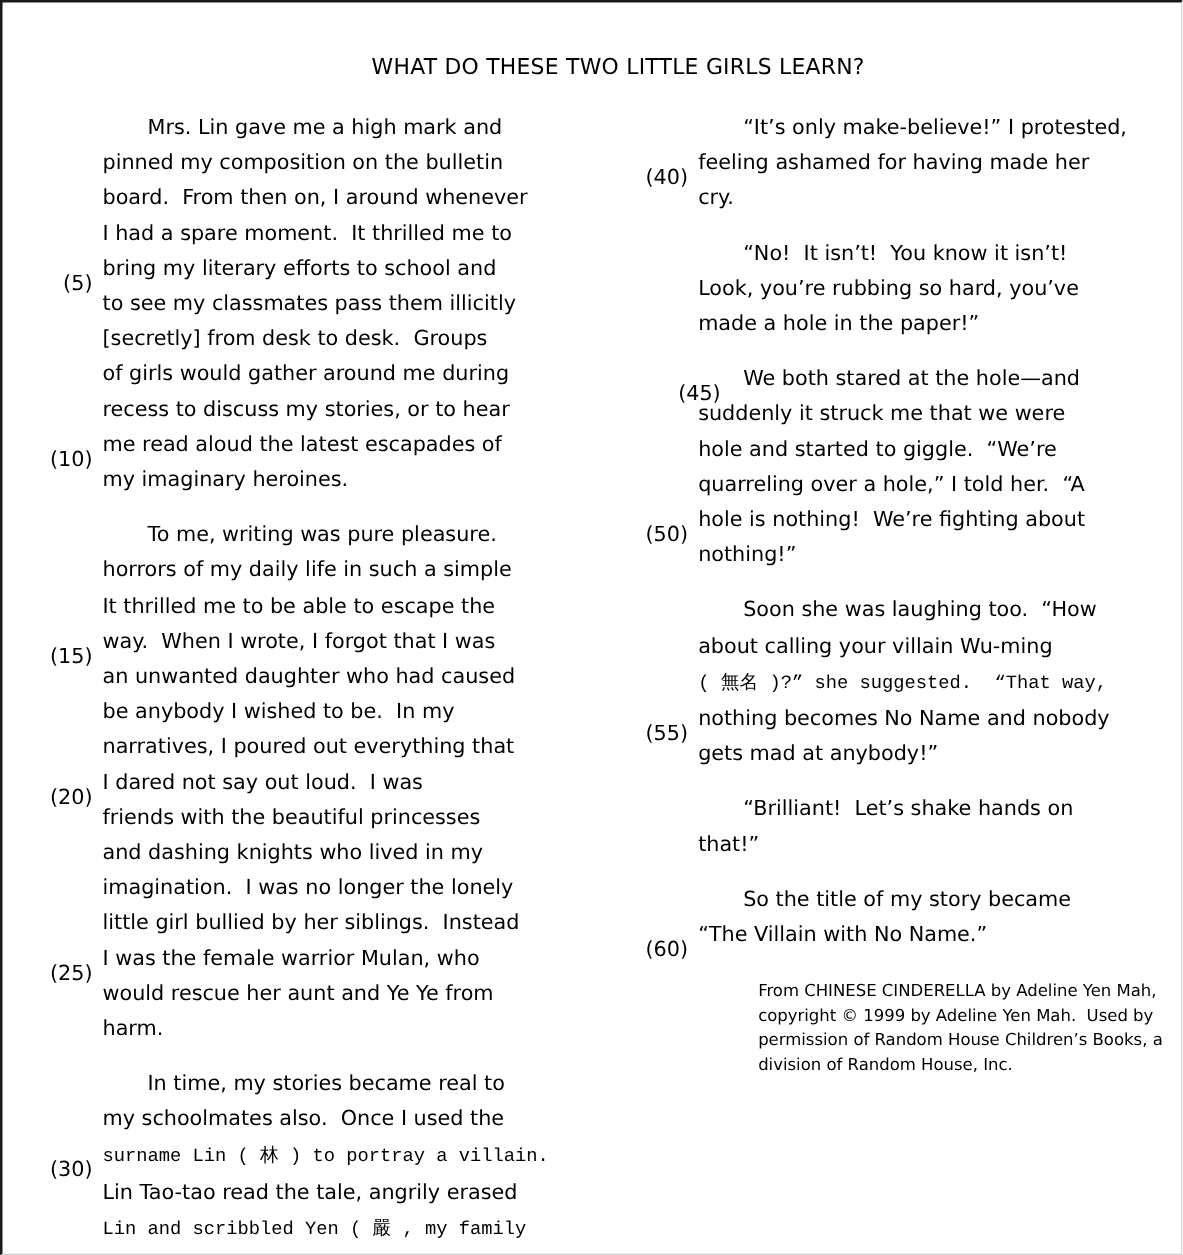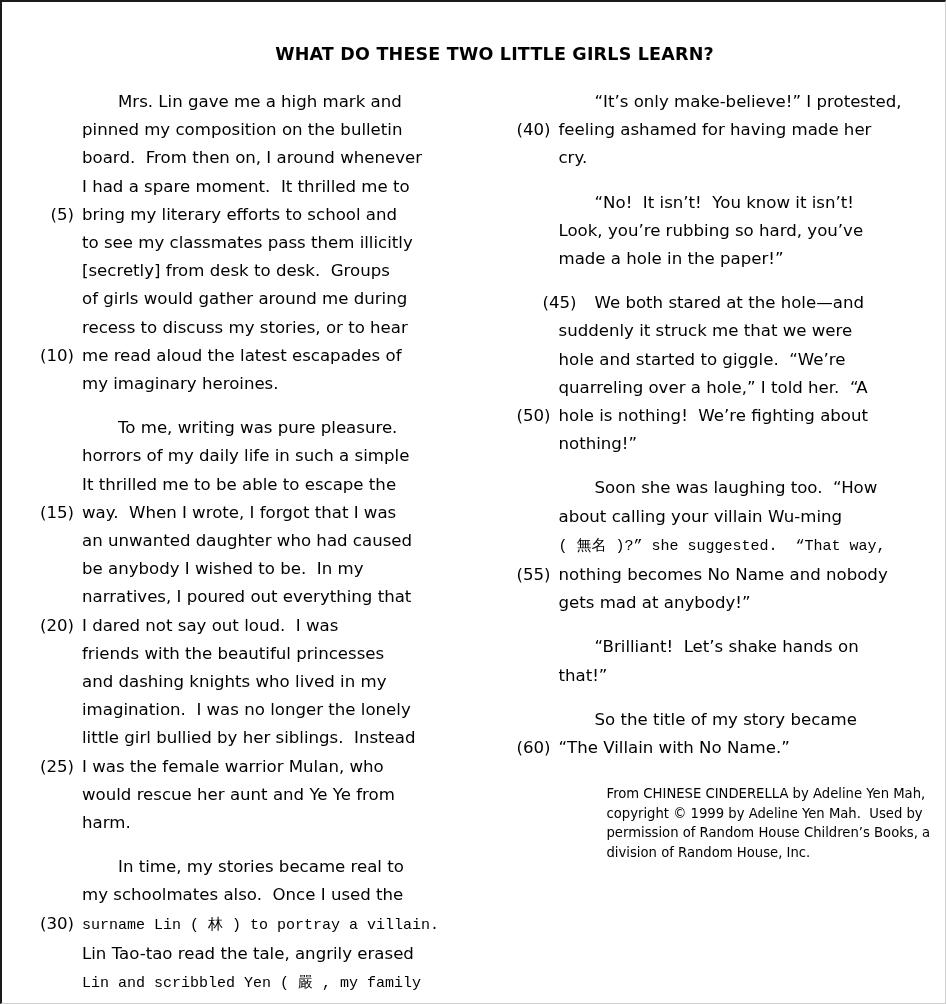--- a/index.html
+++ b/index.html
@@ -20,21 +20,21 @@
     height: 1004px;
     box-sizing: border-box;
     border-top: 2px solid #1a1a1a;
     border-left: 2px solid #1a1a1a;
     border-right: 1px solid #cfcfcf;
     border-bottom: 1px solid #cfcfcf;
   }
   .title {
     text-align: center;
     font-size: 17.5px;
-    font-weight: bold;
+    font-weight: normal;
     letter-spacing: 0.2px;
     margin-top: 42px;
     font-family: "DejaVu Sans", sans-serif;
     padding-left: 42px;
   }
   .columns {
     display: flex;
     margin-top: 24px;
     padding: 0 22px 0 28px;
     box-sizing: border-box;
@@ -59,21 +59,21 @@
     line-height: 28.2px;
     white-space: pre;
     font-family: "DejaVu Sans", sans-serif;
   }
   .line.indent {
     text-indent: 36px;
   }
   .lineno {
     position: absolute;
     left: -52px;
-    top: 0;
+    top: 12px;
     width: 44px;
     text-align: right;
     font-size: 16.6px;
     line-height: 28.2px;
     font-family: "DejaVu Sans", sans-serif;
   }
   .cjk {
     font-family: Liberation Mono, monospace;
     font-size: 15px;
   }

